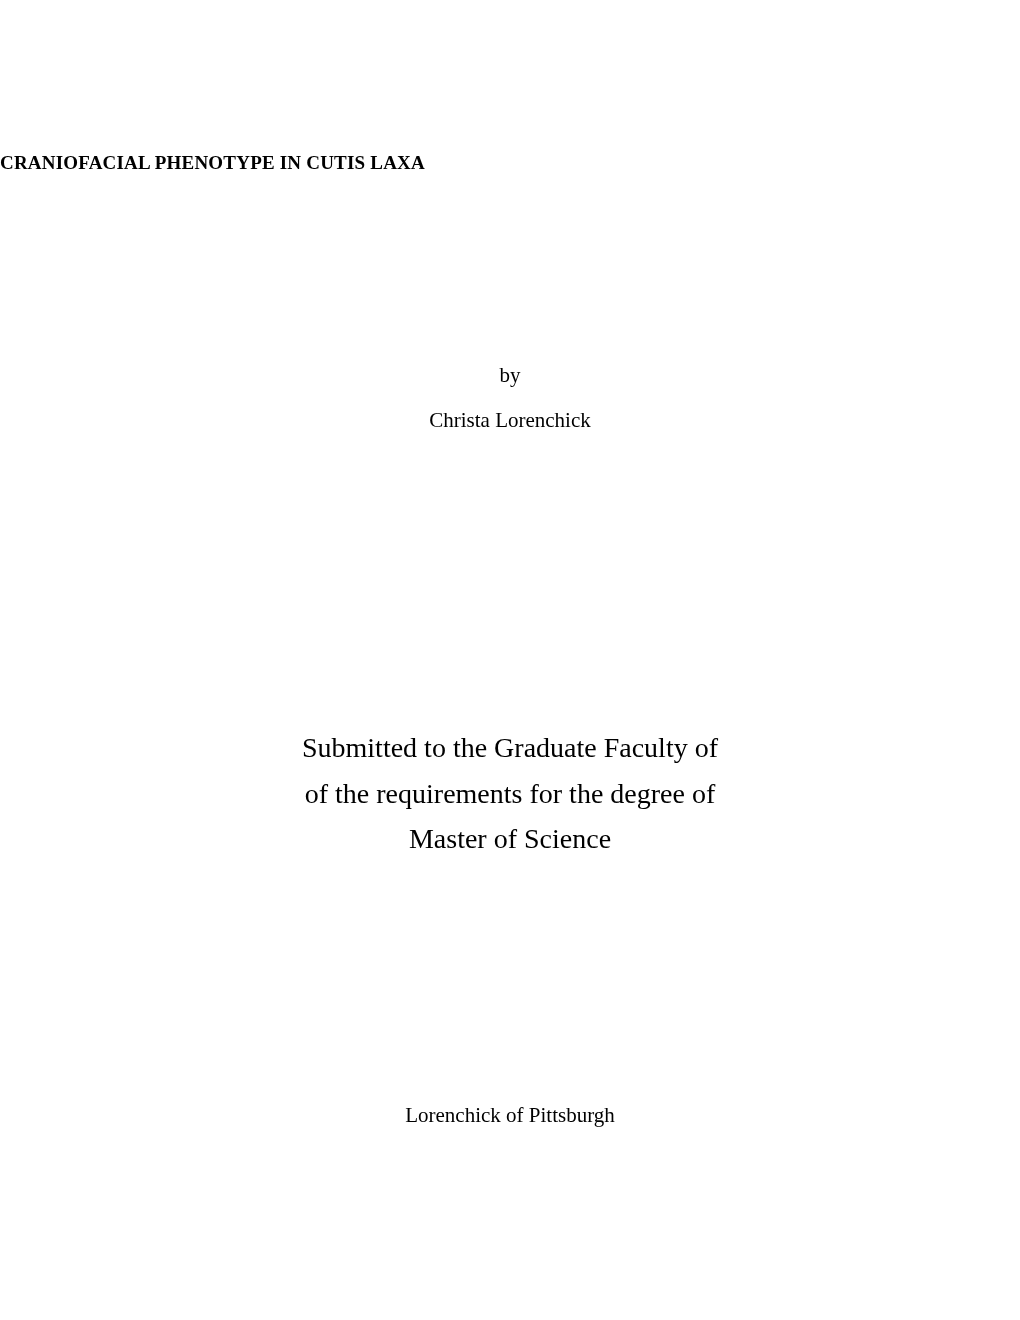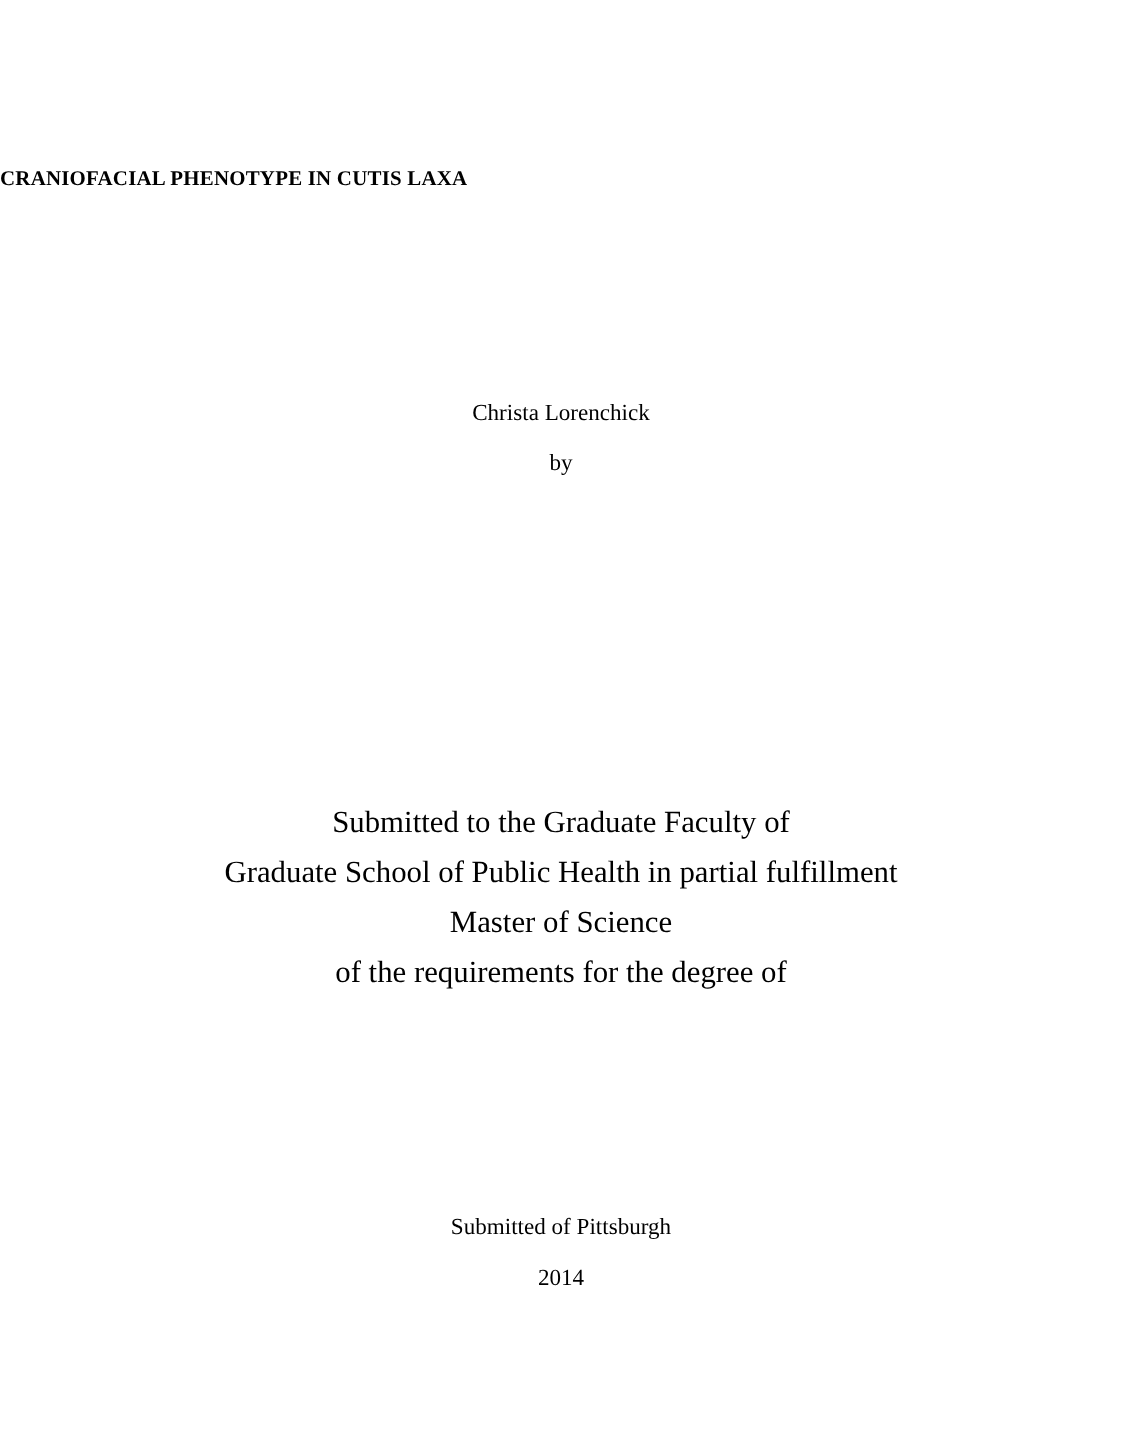--- a/index.html
+++ b/index.html
@@ -82,29 +82,27 @@
 </head>
 <body>
 
 <div class="page">
 
   <div class="title-block">
     <h1 class="doc-title">CRANIOFACIAL PHENOTYPE IN CUTIS LAXA</h1>
   </div>
 
   <div class="author-block">
+    <p class="line">by</p>
     <p class="line">Christa Lorenchick</p>
-    <p class="line">by</p>
   </div>
 
   <div class="submission-block">
     <p class="line">Submitted to the Graduate Faculty of</p>
-    <p class="line">Graduate School of Public Health in partial fulfillment</p>
+    <p class="line">of the requirements for the degree of</p>
     <p class="line">Master of Science</p>
-    <p class="line">of the requirements for the degree of</p>
   </div>
 
   <div class="institution-block">
-    <p class="line">Submitted of Pittsburgh</p>
-    <p class="line">2014</p>
+    <p class="line">Lorenchick of Pittsburgh</p>
   </div>
 
 </div>
 
 </body></html>

